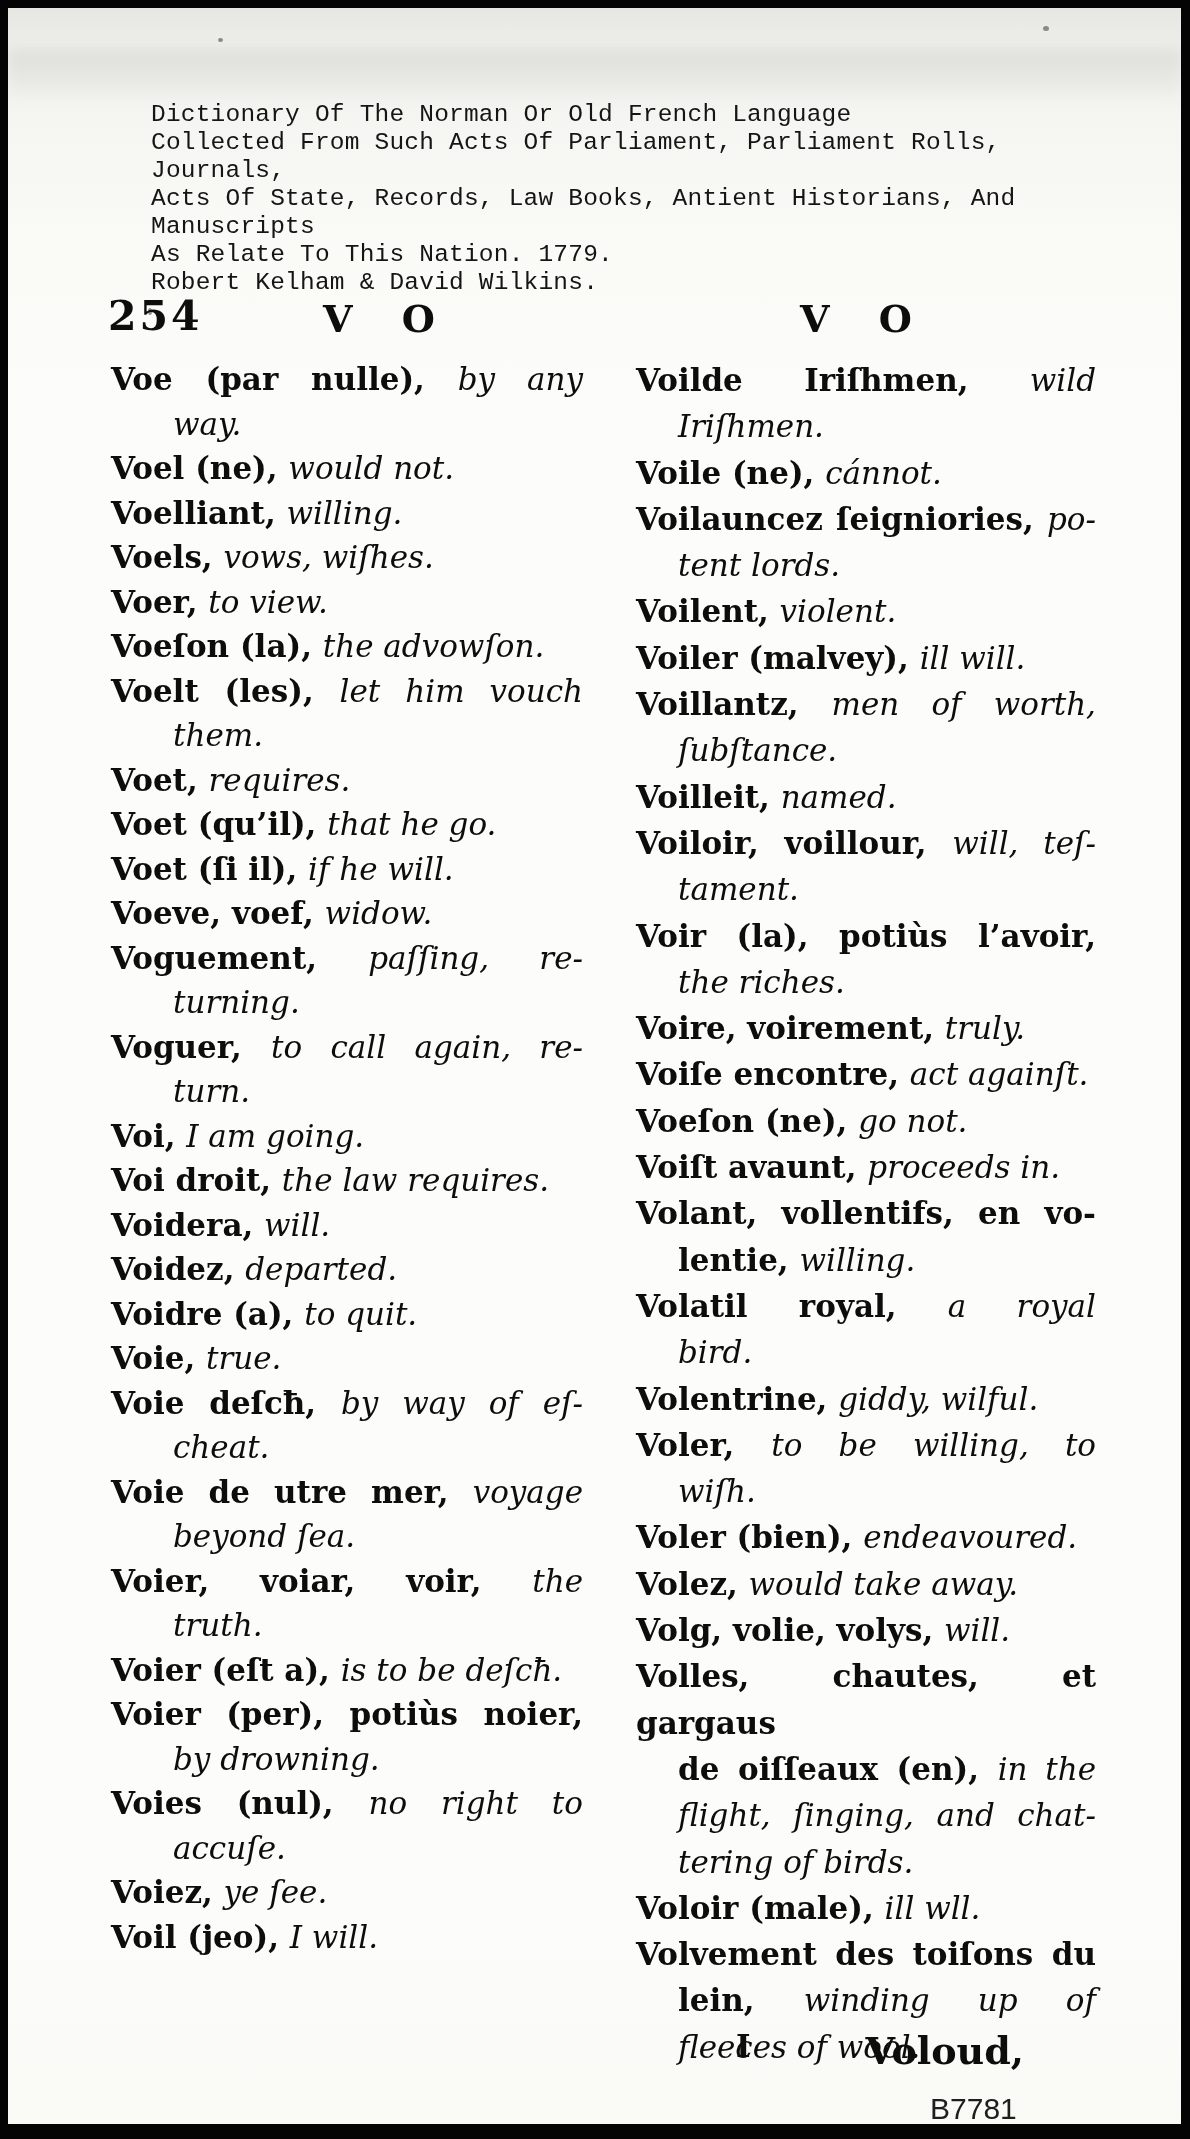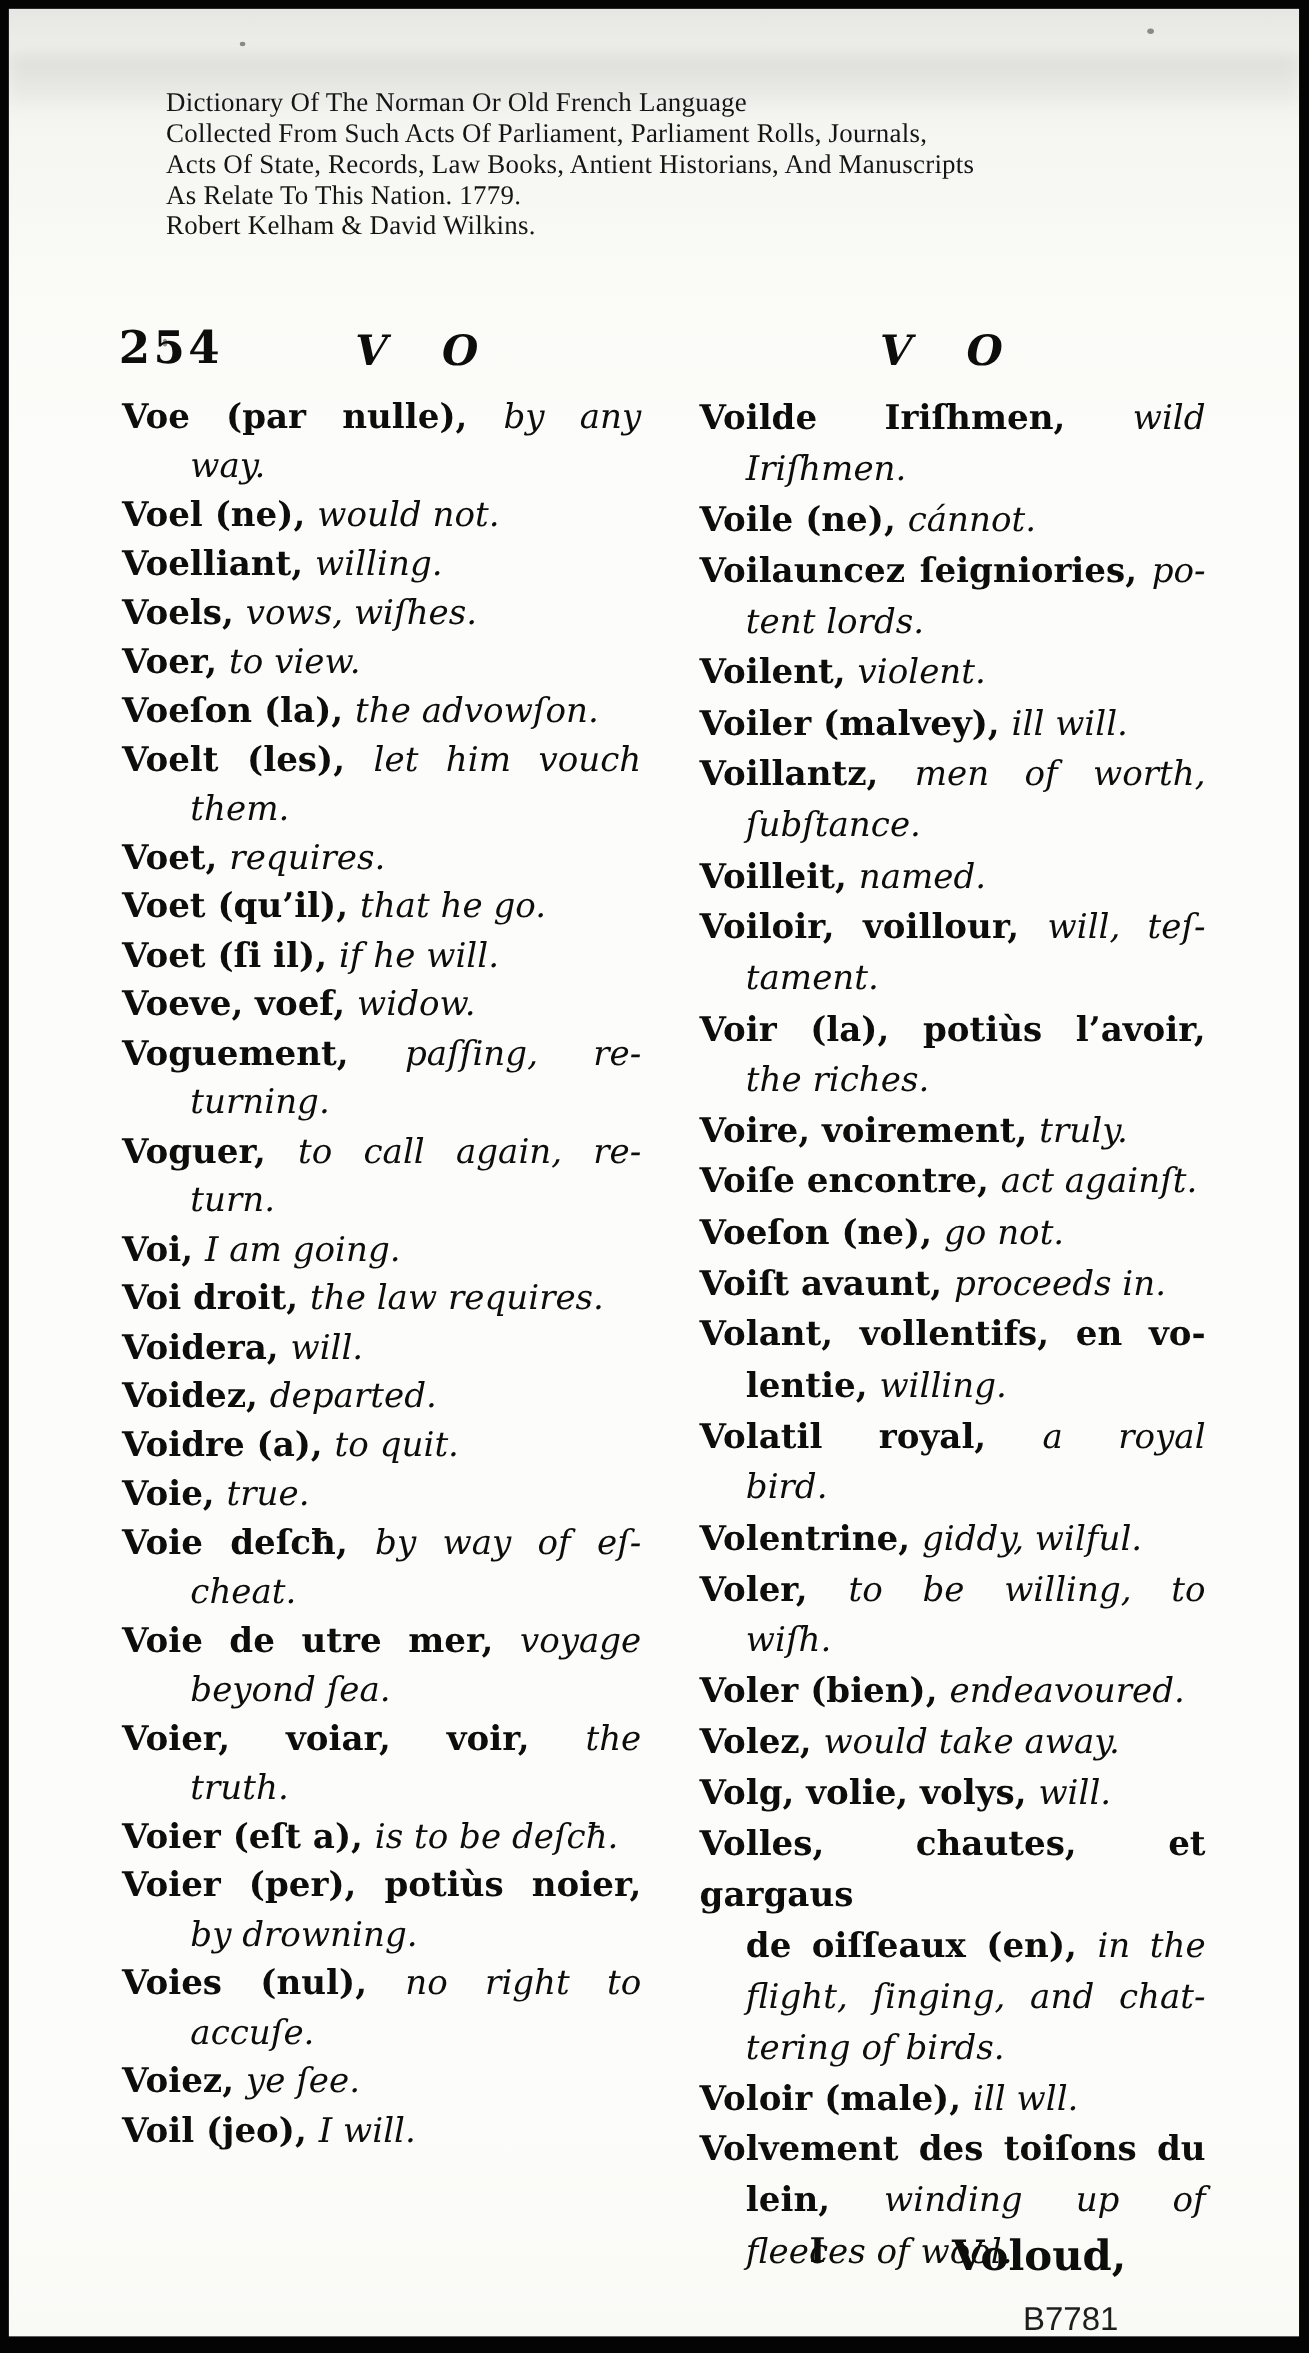--- a/index.html
+++ b/index.html
@@ -17,32 +17,32 @@
     color:#0d0d0b;
   }
   .topband{
     position:absolute;left:0;right:0;top:42px;height:48px;
     background:linear-gradient(180deg,rgba(70,70,62,0.10),rgba(70,70,62,0.02));
     filter:blur(7px);
     pointer-events:none;
   }
   .speck{position:absolute;background:rgba(40,40,36,0.5);border-radius:50%;}
   .header-note{
-    position:absolute;left:143px;top:72px;width:900px;
-    font-family:Liberation Serif, serif;
+    position:absolute;left:143px;top:93px;width:900px;
+    font-family:Liberation Mono, monospace;
     font-size:24.5px;line-height:28px;color:#151515;
     letter-spacing:0.2px;
   }
   .page-number{
     position:absolute;left:100px;top:284px;
     font-size:41px;font-weight:700;letter-spacing:3px;
   }
   .running-head{
     position:absolute;top:288px;
-    font-size:38px;font-weight:700;letter-spacing:18px;font-style:italic;
+    font-size:38px;font-weight:700;letter-spacing:18px;
   }
   .running-head.left{left:315px;}
   .running-head.right{left:792px;}
   .column{position:absolute;top:349px;}
   .left-col{left:103px;width:472px;font-size:31px;line-height:44.5px;}
   .right-col{left:628px;width:460px;font-size:31px;line-height:46.3px;}
   .entry{margin:0;}
   .line{text-align:left;}
   .line.fill{text-align:justify;text-align-last:justify;}
   .left-col .line.indent{padding-left:62px;}

